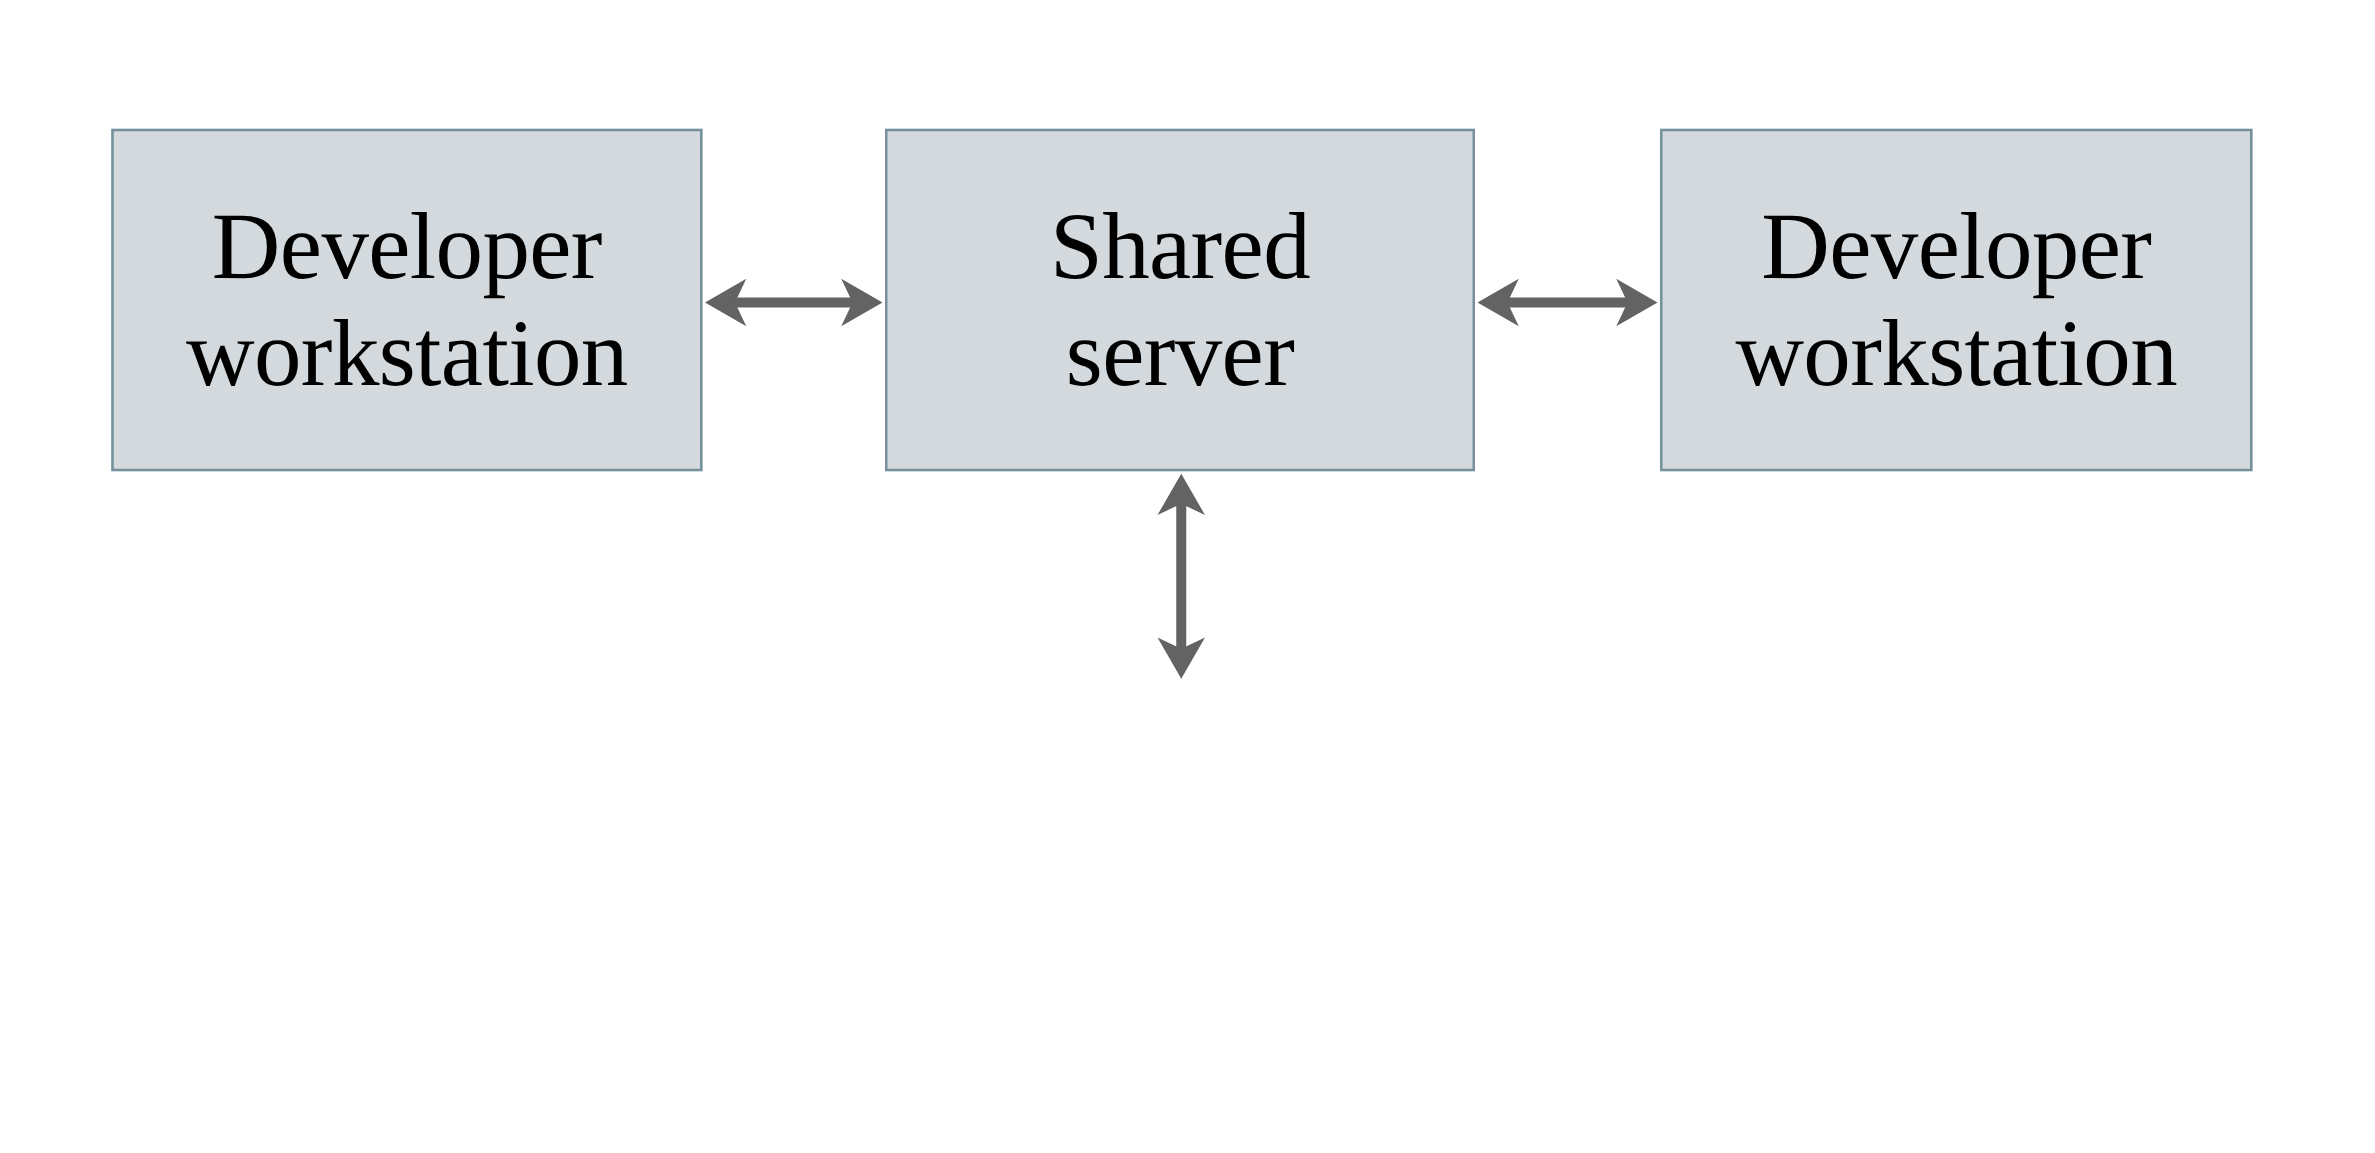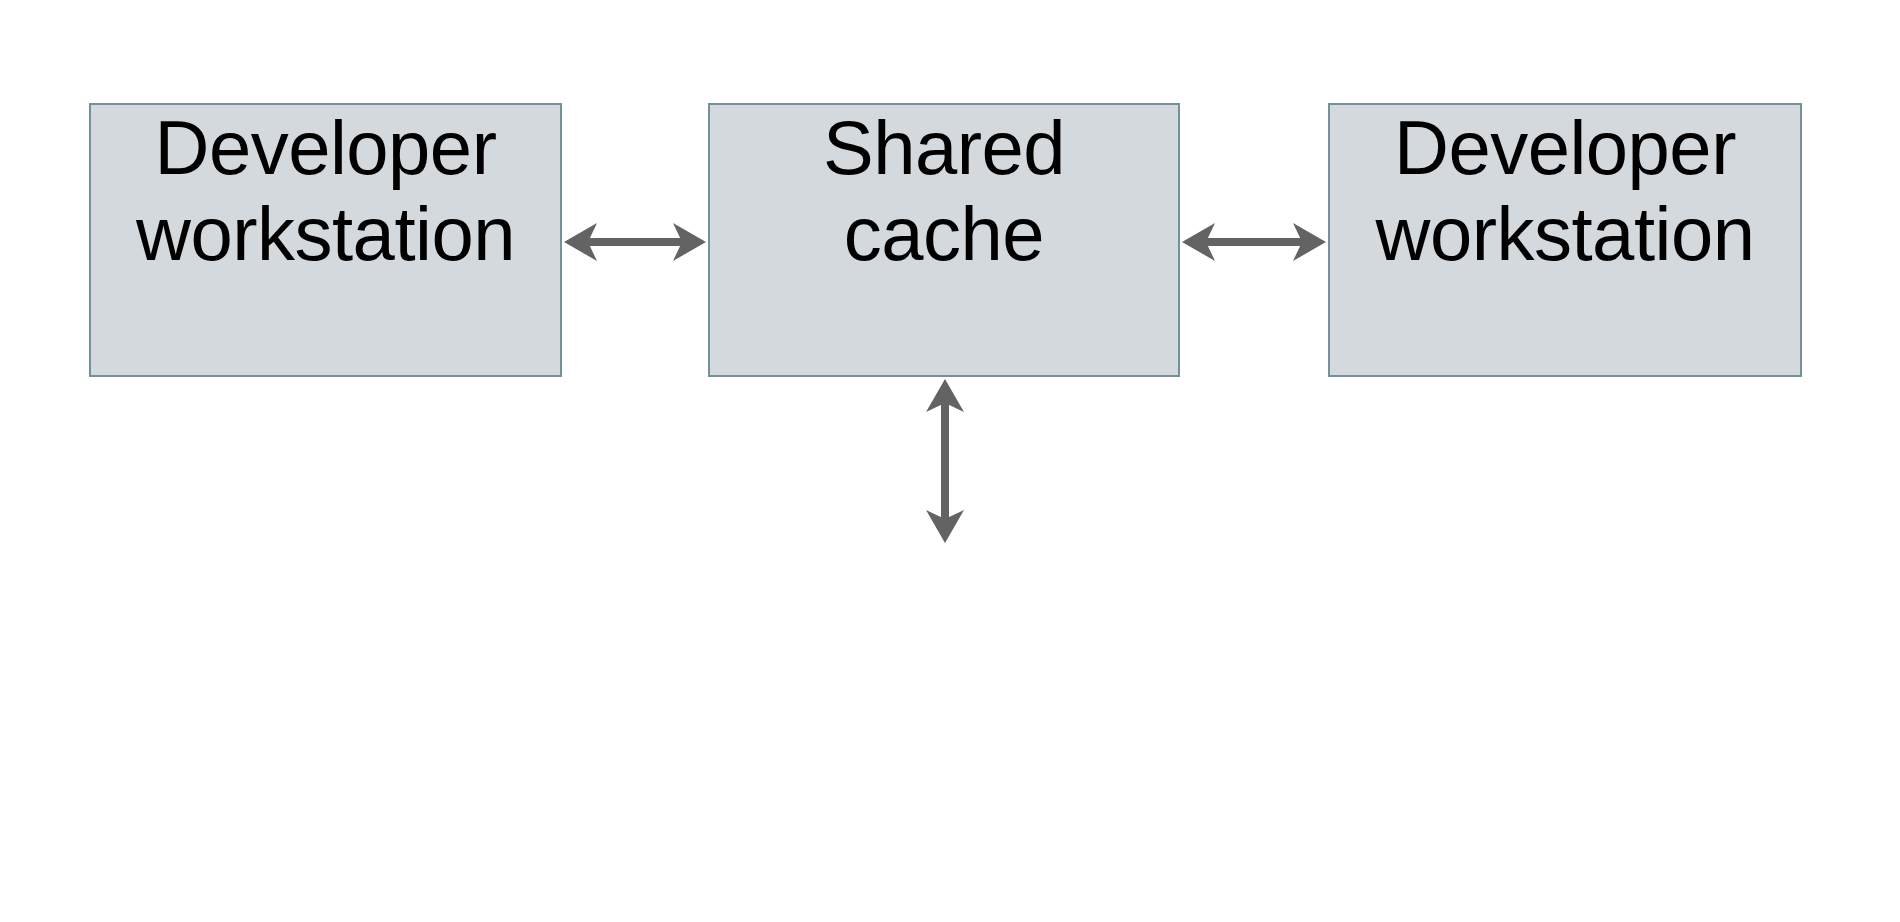--- a/index.html
+++ b/index.html
@@ -14,22 +14,23 @@
     background: var(--background, #ffffff);
     font-family: "Liberation Sans", sans-serif;
     overflow: hidden;
   }
   .node {
     position: absolute;
     box-sizing: border-box;
     background: var(--box-fill, #d3d9dc);
     border: 2px solid var(--box-border, #74909b);
     display: flex;
-    align-items: flex-start;
+    align-items: center;
     justify-content: center;
+    font-family: Liberation Serif, serif;
   }
   .node-label {
     white-space: pre-line;
     text-align: center;
     font-size: 76px;
     line-height: 86px;
     color: var(--text, #000000);
     letter-spacing: -0.5px;
   }
   .node-dev-left    { left: 89px;   top: 103px; width: 473px; height: 274px; }
@@ -50,21 +51,21 @@
 
 <div class="canvas">
 
   <div class="node node-dev-left">
     <div class="node-label">Developer
 workstation</div>
   </div>
 
   <div class="node node-shared">
     <div class="node-label">Shared
-cache</div>
+server</div>
   </div>
 
   <div class="node node-dev-right">
     <div class="node-label">Developer
 workstation</div>
   </div>
 
 
   <svg class="arrow arrow-left" width="146" height="44" viewBox="0 0 146 44">
     <line x1="24" y1="22" x2="122" y2="22" stroke="currentColor" stroke-width="8"></line>

